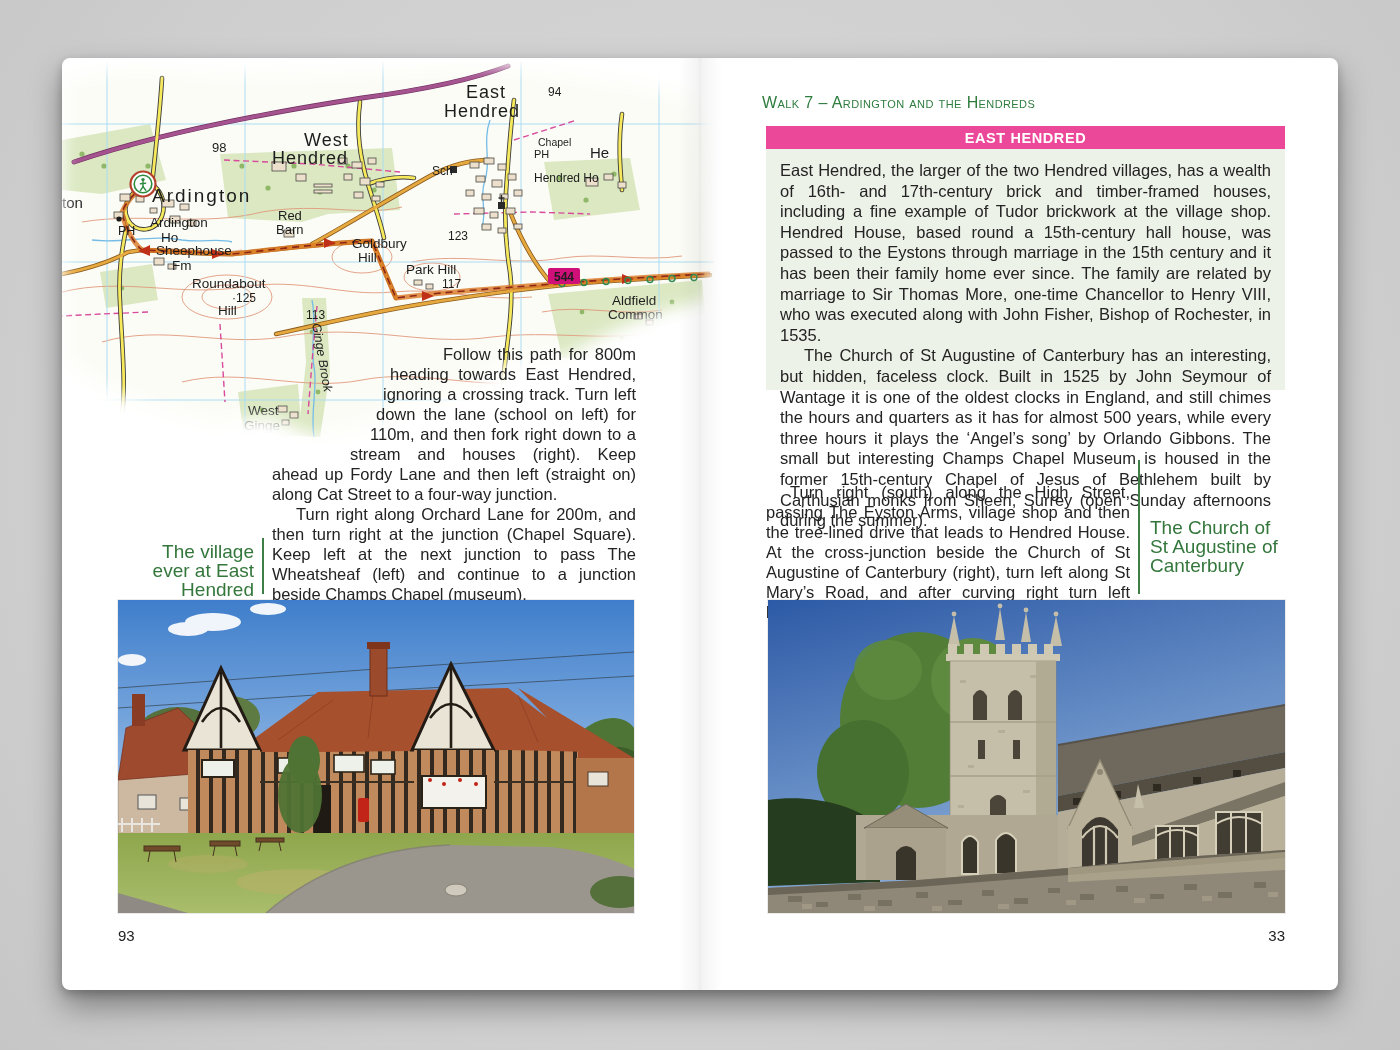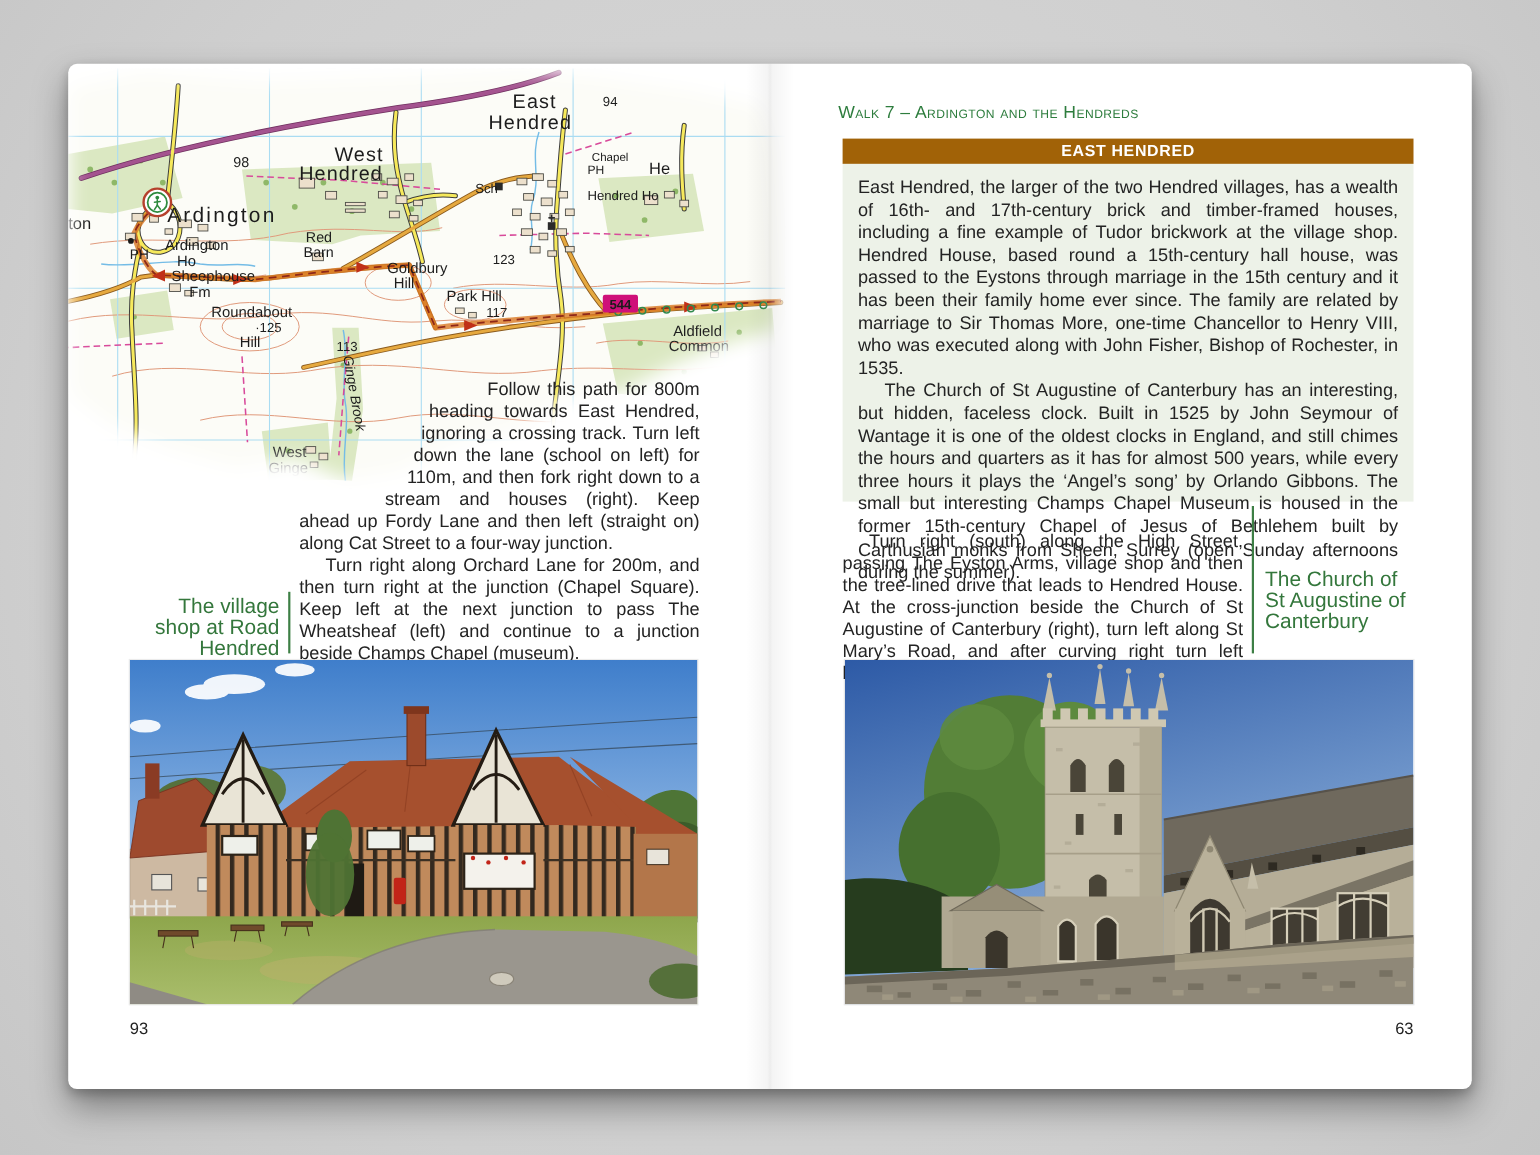--- a/index.html
+++ b/index.html
@@ -10,23 +10,23 @@
   .gutter{position:absolute;left:616px;top:0;width:44px;height:100%;pointer-events:none;
     background:linear-gradient(90deg,rgba(0,0,0,0) 0%,rgba(0,0,0,.045) 45%,rgba(0,0,0,.07) 50%,rgba(0,0,0,.045) 55%,rgba(0,0,0,0) 100%);}
   .abs{position:absolute;}
   .body-text{font-size:16.5px;line-height:20px;color:#232323;text-align:justify;}
   .body-text p{margin:0;}
   .indent{text-indent:24px;}
   .caption{font-size:19px;line-height:19px;color:#34773c;}
   .vrule{position:absolute;width:2px;background:#3d7f45;}
   .running-head{left:700px;top:36px;width:521px;text-align:left;color:#2e7d3e;
     font-variant:small-caps;font-size:16px;letter-spacing:.4px;}
-  .box-title{left:704px;top:68px;width:519px;height:23px;background:#a16207;color:#fff;
+  .box-title{left:704px;top:68px;width:519px;height:23px;background:#ec4899;color:#fff;
     font-weight:bold;font-size:14.5px;letter-spacing:.6px;text-align:center;line-height:24px;}
-  .info-box{left:704px;top:91px;width:519px;height:307px;background:#edf2e8;box-sizing:border-box;
+  .info-box{left:704px;top:91px;width:519px;height:241px;background:#edf2e8;box-sizing:border-box;
     padding:11px 14px 0 14px;}
   .info-box p{font-size:16.5px;line-height:20.6px;}
   .right-para{left:704px;top:424px;width:364px;}
   .left-text{left:210px;top:286px;width:364px;}
   .f{float:left;clear:left;height:20px;}
   .f1{width:171px}.f2{width:118px}.f3{width:111px}.f4{width:104px}.f5{width:98px}.f6{width:78px}
   .left-caption{left:70px;top:484px;width:122px;text-align:right;}
   .right-caption{left:1088px;top:460px;width:130px;text-align:left;}
   .photo{top:542px;height:313px;box-shadow:0 0 0 1px rgba(0,0,0,.08);}
   .photo svg{display:block;}
@@ -306,21 +306,21 @@
     <div class="f f1"></div>
     <div class="f f2"></div>
     <div class="f f3"></div>
     <div class="f f4"></div>
     <div class="f f5"></div>
     <div class="f f6"></div>
     <p>Follow this path for 800m heading towards East Hendred, ignoring a crossing track. Turn left down the lane (school on left) for 110m, and then fork right down to a stream and houses (right). Keep ahead up Fordy Lane and then left (straight on) along Cat Street to a four-way junction.</p>
     <p class="indent">Turn right along Orchard Lane for 200m, and then turn right at the junction (Chapel Square). Keep left at the next junction to pass The Wheatsheaf (left) and continue to a junction beside Champs Chapel (museum).</p>
   </div>
 
-  <div class="abs left-caption caption">The village shop at Road Hendred</div>
+  <div class="abs left-caption caption">The village ever at East Hendred</div>
   <div class="vrule" style="left:200px;top:480px;height:56px;"></div>
 
   <div class="abs photo" style="left:56px;width:516px;">
     <svg viewBox="0 0 516 313" width="516" height="313">
       <defs>
         <linearGradient id="skyL" x1="0" y1="0" x2="0" y2="1">
           <stop offset="0" stop-color="#3f7ecb"></stop>
             <stop offset="1" stop-color="#a9c9ec"></stop>
         </linearGradient>
         <linearGradient id="grassL" x1="0" y1="0" x2="0" y2="1">
@@ -580,16 +580,16 @@
           <rect x="230" y="304" width="11" height="5"></rect>
             <rect x="298" y="300" width="10" height="5"></rect>
             <rect x="366" y="298" width="11" height="5"></rect>
           <rect x="434" y="296" width="10" height="5"></rect>
             <rect x="500" y="292" width="10" height="5"></rect>
         </g>
       </g>
     </svg>
   </div>
 
-  <div class="abs pn" style="left:1093px;width:130px;text-align:right;">63</div>
+  <div class="abs pn" style="left:1093px;width:130px;text-align:right;">33</div>
 
   <div class="gutter"></div>
 </div>
 
 </body></html>

